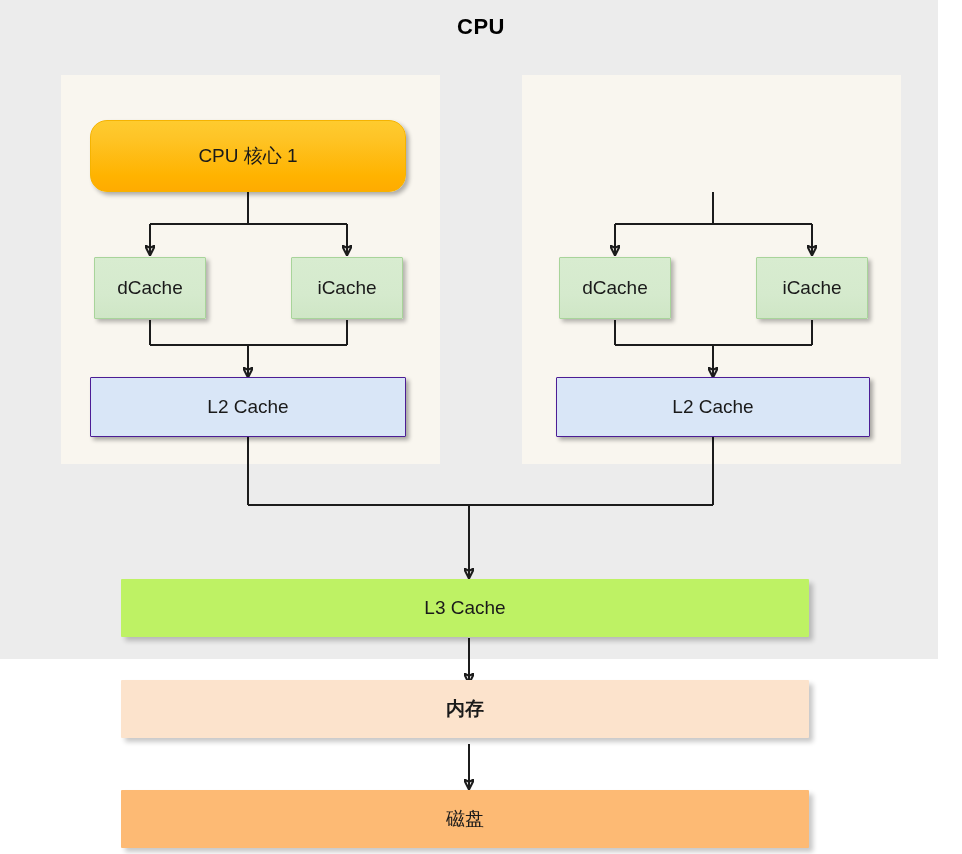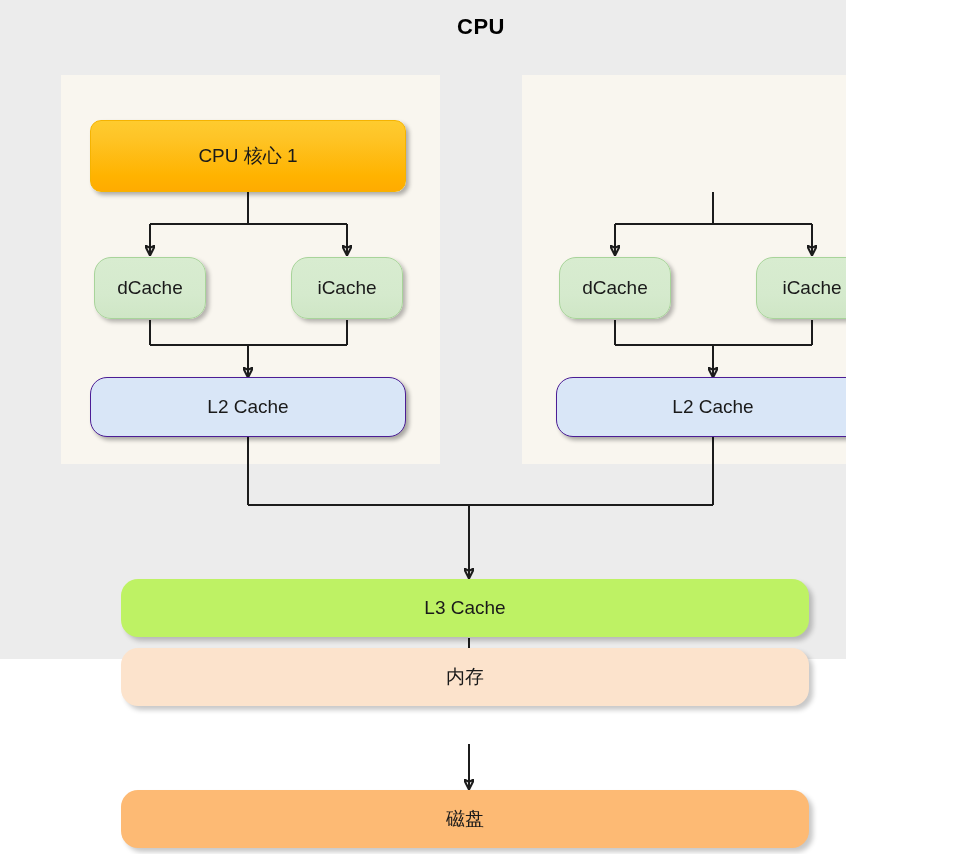--- a/index.html
+++ b/index.html
@@ -6,21 +6,21 @@
   html, body {
     margin: 0;
     padding: 0;
     background: #ffffff;
   }
   body {
     font-family: "Liberation Sans", "DejaVu Sans", sans-serif;
   }
   #canvas {
     position: relative;
-    width: 846px;
+    width: 938px;
     height: 854px;
     background: #ffffff;
     overflow: hidden;
   }
 
   
   .cpu-region {
     position: absolute;
     left: 0;
     top: 0;
@@ -51,32 +51,32 @@
   .core-group.left  { left: 61px; }
   .core-group.right { left: 522px; }
 
   
   .node {
     position: absolute;
     box-sizing: border-box;
     display: flex;
     align-items: center;
     justify-content: center;
-    border-radius: 17px;
+    border-radius: 1px;
     font-size: 19px;
     color: #1a1a1a;
     text-align: center;
     white-space: nowrap;
   }
 
   .node-core {
     background: linear-gradient(to bottom, #fecb2e 0%, #fec528 22%, #ffb300 78%, #ffab00 100%);
     border: 1px solid #f5b301;
     box-shadow: 3px 3px 4px rgba(0,0,0,0.30);
-    border-radius: 11px;
+    border-radius: 17px;
   }
   .node-cache {
     background: linear-gradient(to bottom, #d8ecd0 0%, #d5eacd 60%, #cfe6c6 100%);
     border: 1px solid #a8d49a;
     box-shadow: 3px 3px 4px rgba(0,0,0,0.28);
   }
   .node-l2 {
     background: #d9e6f7;
     border: 1px solid #4c1d95;
     box-shadow: 3px 3px 4px rgba(0,0,0,0.33);
@@ -186,21 +186,21 @@
   </div>
 
   <div class="node node-l2" style="left:556px; top:377px; width:314px; height:60px;">
     <span>L2 Cache</span>
   </div>
 
   <div class="node node-l3" style="left:121px; top:579px; width:688px; height:58px;">
     <span>L3 Cache</span>
   </div>
 
-  <div class="node node-mem" style="left:121px; top:648px; width:688px; height:58px;">
+  <div class="node node-mem" style="left:121px; top:680px; width:688px; height:58px;font-weight:bold;">
     <span>内存</span>
   </div>
 
   <div class="node node-disk" style="left:121px; top:790px; width:688px; height:58px;">
     <span>磁盘</span>
   </div>
 
 </div>
 
 </body></html>

